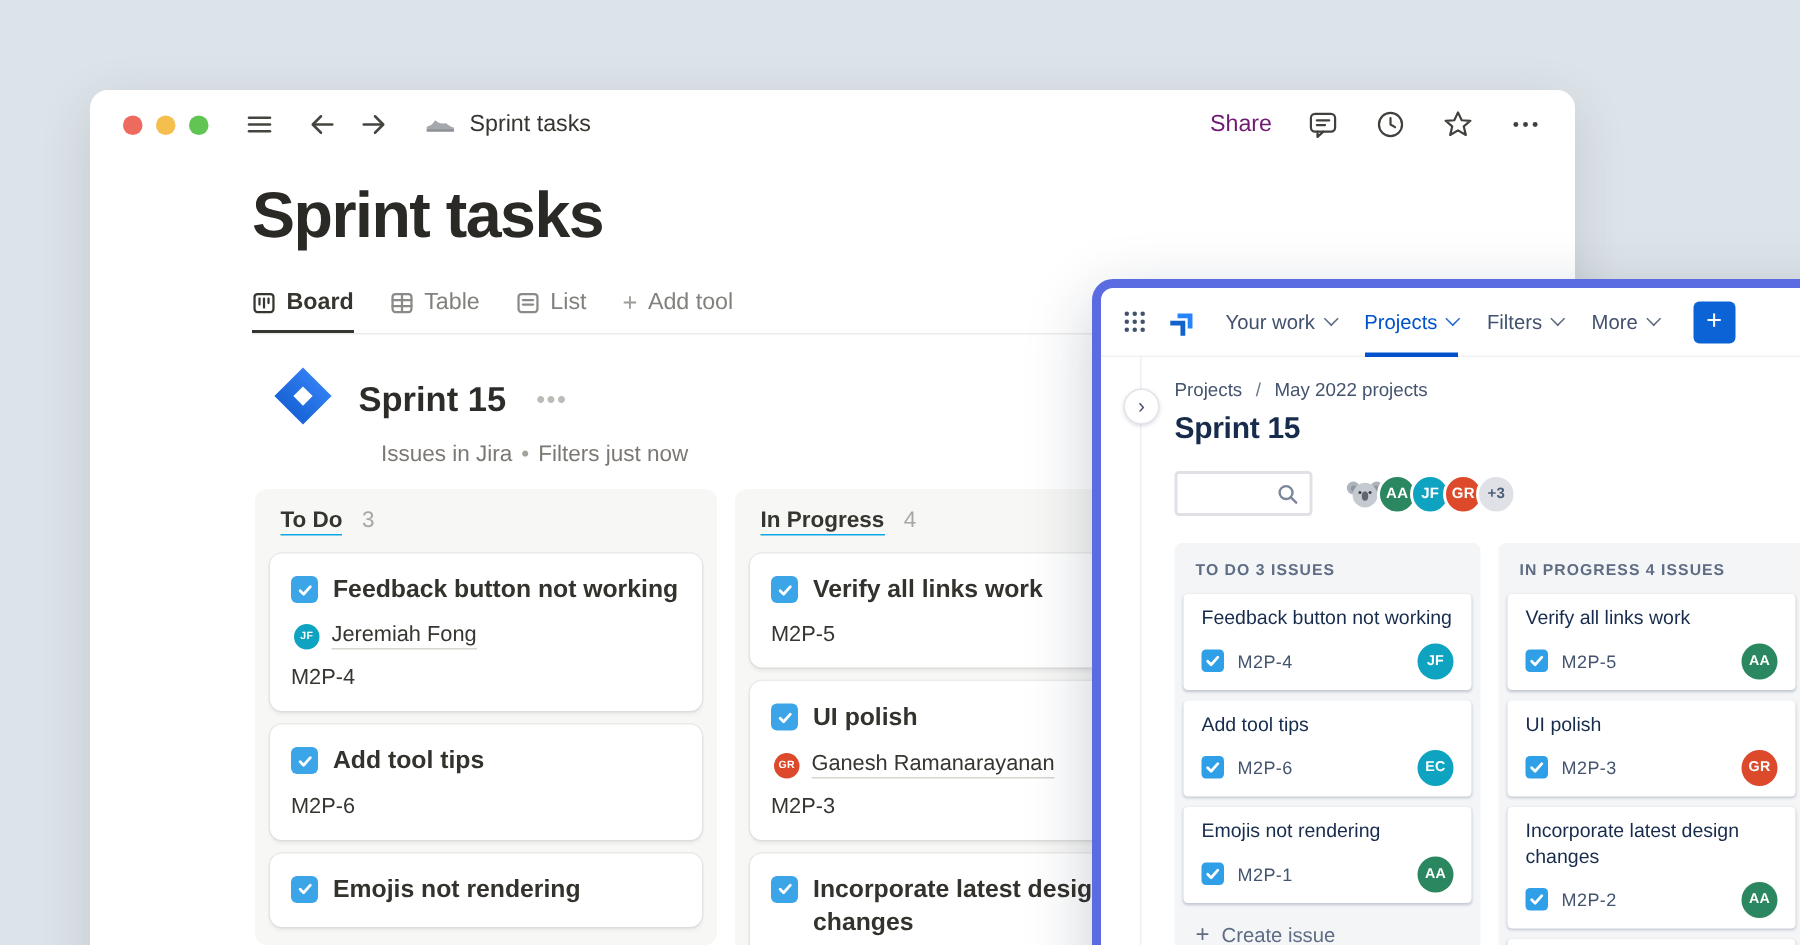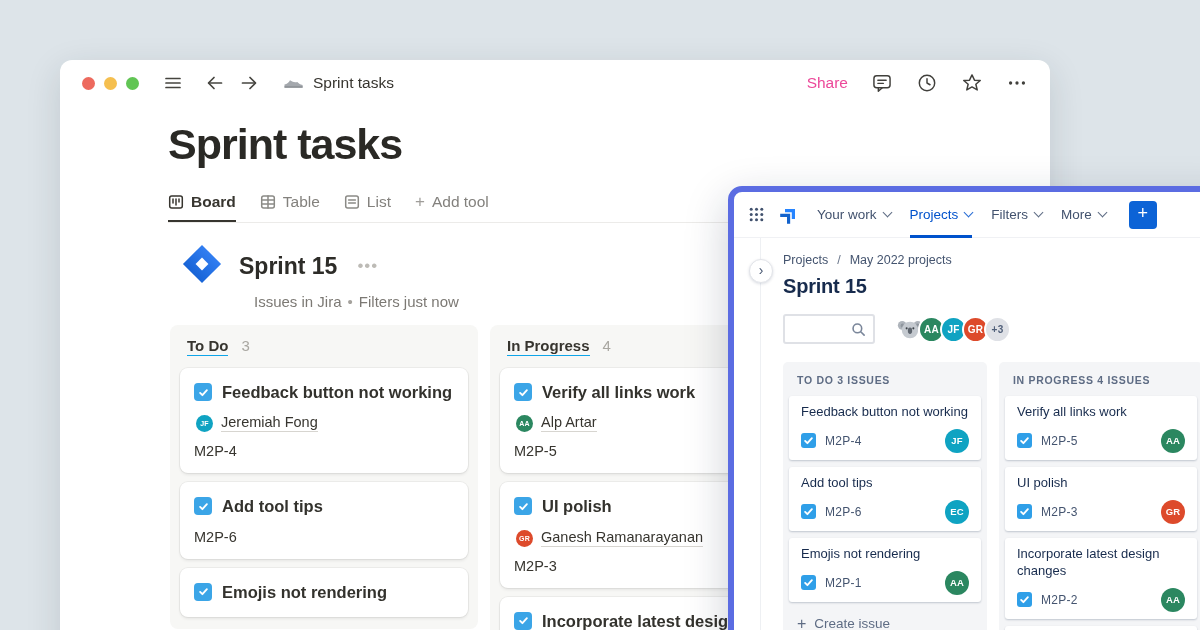--- a/index.html
+++ b/index.html
@@ -13,21 +13,21 @@
   .titlebar { height:46px; display:flex; align-items:center; padding:0 22px; }
   .lights { display:flex; gap:9px; margin-right:24px; }
   .light { width:13px; height:13px; border-radius:50%; }
   .tb-icon { display:flex; align-items:center; justify-content:center; color:#45443f; }
   .hamburger { margin-right:22px; }
   .nav-arrow { margin-right:14px; }
   .doc-icon { margin:0 9px 0 10px; }
   .doc-title { font-size:15.5px; color:#37352f; }
   .tb-spacer { flex:1; }
   .tb-right { display:flex; align-items:center; gap:23px; }
-  .share-label { font-size:15.5px; color:#ec4899; }
+  .share-label { font-size:15.5px; color:#701a75; }
 
   .n-content { padding:0 0 0 108px; }
   .n-h1 { margin-top:14px; font-size:43px; font-weight:700; color:#2a2925; letter-spacing:-1px; }
   .view-tabs { margin-top:23px; display:flex; align-items:center; gap:24px; border-bottom:1px solid #ecebe9; width:902px; }
   .vtab { display:flex; align-items:center; gap:7px; font-size:15.5px; color:#83817d; padding-bottom:9px; border-bottom:2px solid transparent; margin-bottom:-1px; }
   .vtab.active { color:#37352f; font-weight:600; border-bottom-color:#37352f; }
   .vtab .plus { font-size:17px; color:#9f9d99; }
 
   .db-header { margin-top:19px; display:flex; align-items:center; gap:15px; padding-left:12px; }
   .db-title { font-size:23px; font-weight:700; color:#2d2c28; }
@@ -263,24 +263,20 @@
           <div class="n-col">
             <div class="n-col-head"><span class="n-col-name">In Progress</span><span class="n-col-count">4</span></div>
             <div class="n-card">
               <div class="n-card-titlerow">
                 <span class="n-check" style="background: rgb(59, 165, 231);">
                   <svg width="11" height="11" viewBox="0 0 12 12" fill="none" stroke="#fff" stroke-width="2" stroke-linecap="round" stroke-linejoin="round">
                     <path d="M2.3 6.4 L4.8 8.9 L9.7 3.4"></path>
                   </svg>
                 </span>
                 <span class="n-card-title">Verify all links work</span>
-              </div>
-              <div class="n-assignee">
-                <span class="n-avatar" style="background: rgb(43, 135, 96);">AA</span>
-                <span class="n-aname">Alp Artar</span>
               </div>
               <div class="n-key">M2P-5</div>
             </div>
             <div class="n-card">
               <div class="n-card-titlerow">
                 <span class="n-check" style="background: rgb(59, 165, 231);">
                   <svg width="11" height="11" viewBox="0 0 12 12" fill="none" stroke="#fff" stroke-width="2" stroke-linecap="round" stroke-linejoin="round">
                     <path d="M2.3 6.4 L4.8 8.9 L9.7 3.4"></path>
                   </svg>
                 </span>

